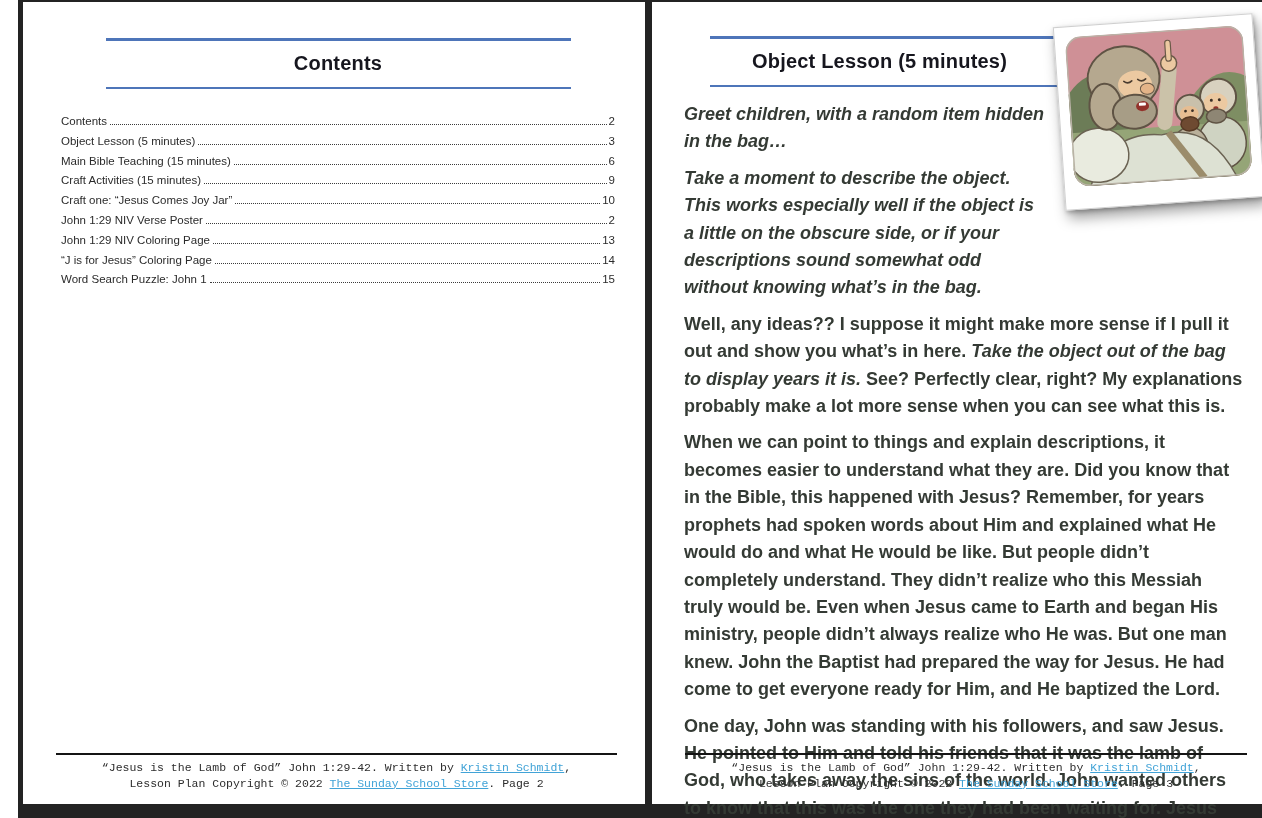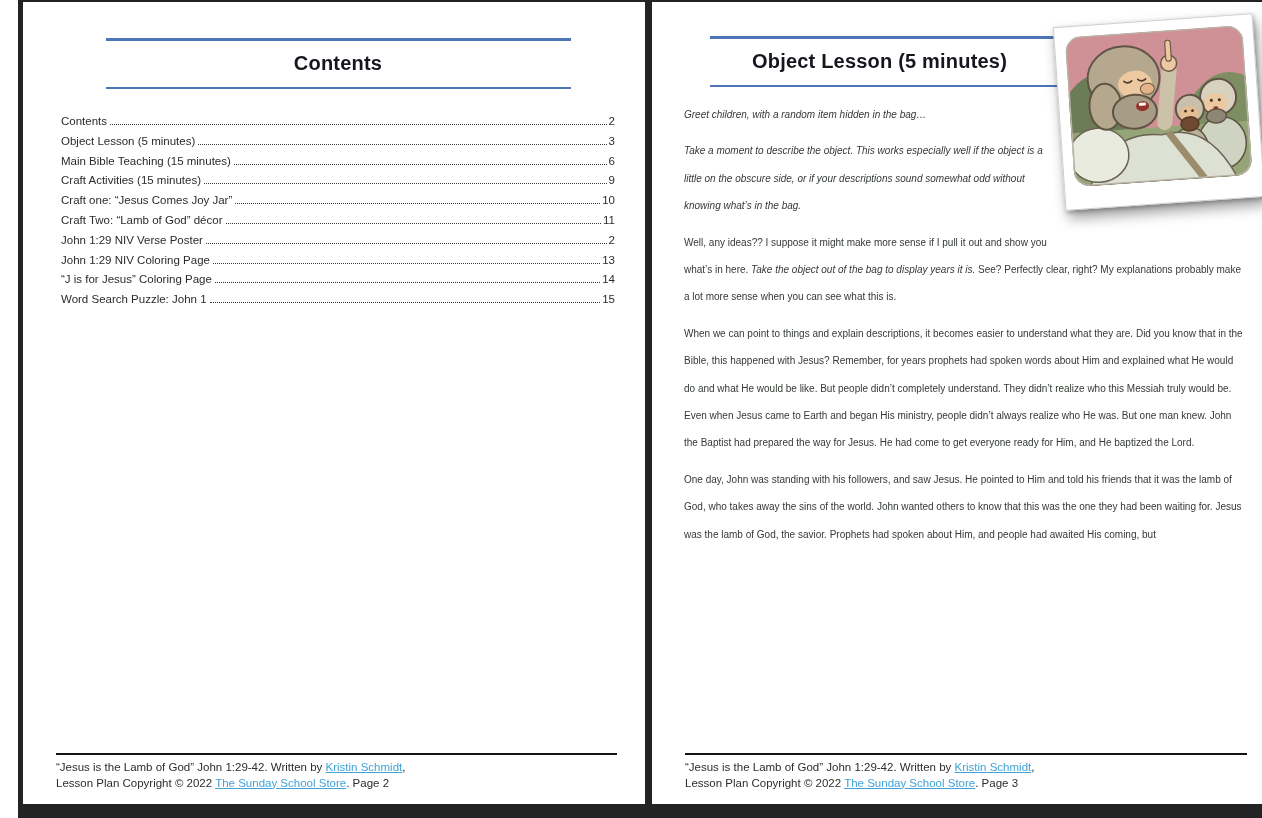--- a/index.html
+++ b/index.html
@@ -51,24 +51,25 @@
   .toc-dots {
     flex: 1 1 auto;
     border-bottom: 1.6px dotted #3c3c3c;
     margin: 0 2px 2px 3px;
     min-width: 12px;
   }
   .toc-page { white-space: nowrap; }
 
   
   .body-copy p {
-    font-size: 10px;
+    font-size: 18px;
     line-height: 27.4px;
     color: #343a34;
     margin: 0 0 9px 0;
+    font-weight: bold;
   }
   .body-copy p.stage-direction { font-style: italic; }
   .body-copy em { font-style: italic; }
 
   
   .polaroid-float {
     float: right;
     width: 200px; height: 236px;
     margin: 2px -14px 0 10px;
   }
@@ -79,21 +80,22 @@
     padding: 10px 10px 22px 10px;
     transform: rotate(-4deg);
     box-shadow: 3px 8px 14px rgba(0,0,0,0.38), 1px 2px 4px rgba(0,0,0,0.25);
   }
   .polaroid svg { display: block; width: 178px; height: 150px; }
 
   
   .footer {
     position: absolute;
     left: 33px; right: 28px; bottom: 13px;
-    text-align: left;
+    text-align: center;
+    font-family: Liberation Mono, monospace;
   }
   .footer-rule { height: 2px; background: #141414; margin-bottom: 5px; }
   .footer-line { font-size: 11.5px; line-height: 15.5px; color: #2d2d2d; }
   .footer a.link { color: #41a3d7; text-decoration: underline; cursor: pointer; }
 </style>
 </head>
 <body>
 
 <div class="viewer">
 
@@ -123,25 +125,20 @@
       </div>
       <div class="toc-row">
         <span class="toc-label">Craft Activities (15 minutes)</span>
         <span class="toc-dots"></span>
         <span class="toc-page">9</span>
       </div>
       <div class="toc-row">
         <span class="toc-label">Craft one: “Jesus Comes Joy Jar”</span>
         <span class="toc-dots"></span>
         <span class="toc-page">10</span>
-      </div>
-      <div class="toc-row">
-        <span class="toc-label">Craft Two: “Lamb of God” décor</span>
-        <span class="toc-dots"></span>
-        <span class="toc-page">11</span>
       </div>
       <div class="toc-row">
         <span class="toc-label">John 1:29 NIV Verse Poster</span>
         <span class="toc-dots"></span>
         <span class="toc-page">2</span>
       </div>
       <div class="toc-row">
         <span class="toc-label">John 1:29 NIV Coloring Page</span>
         <span class="toc-dots"></span>
         <span class="toc-page">13</span>

